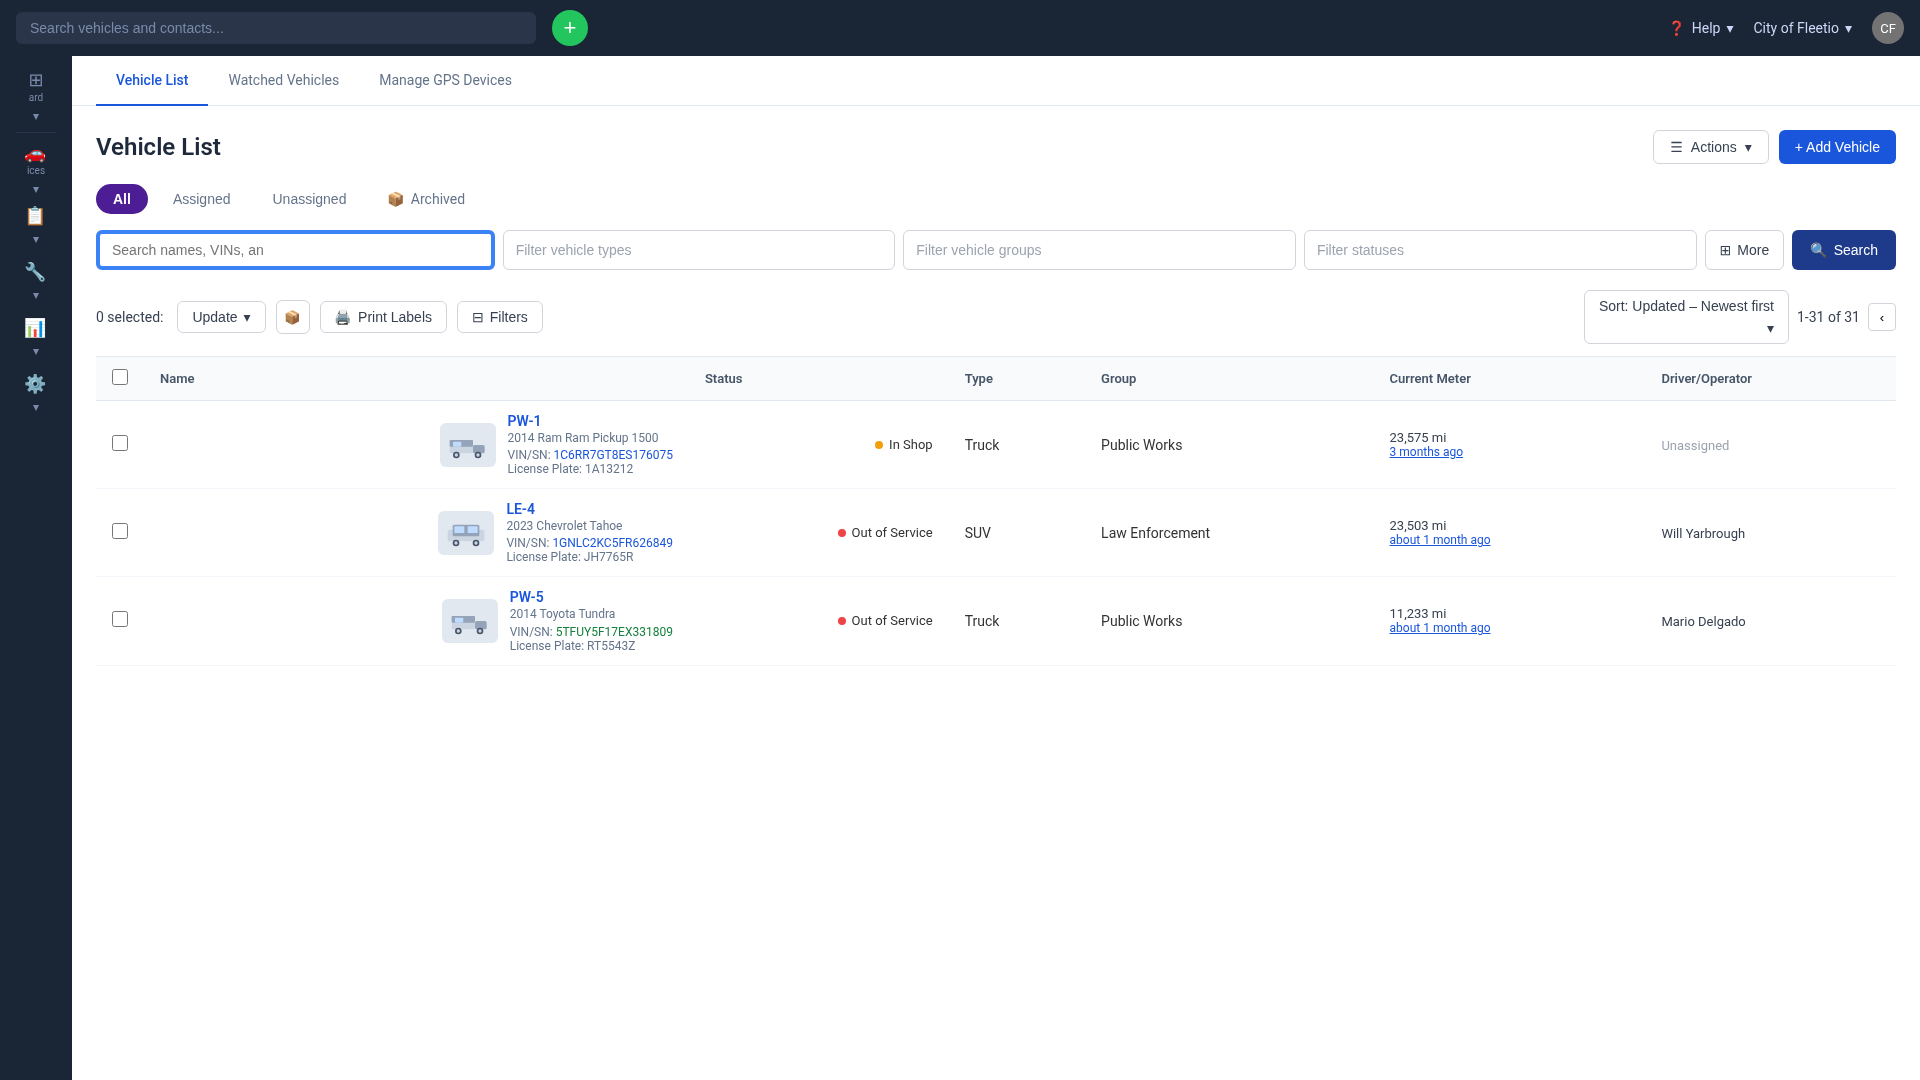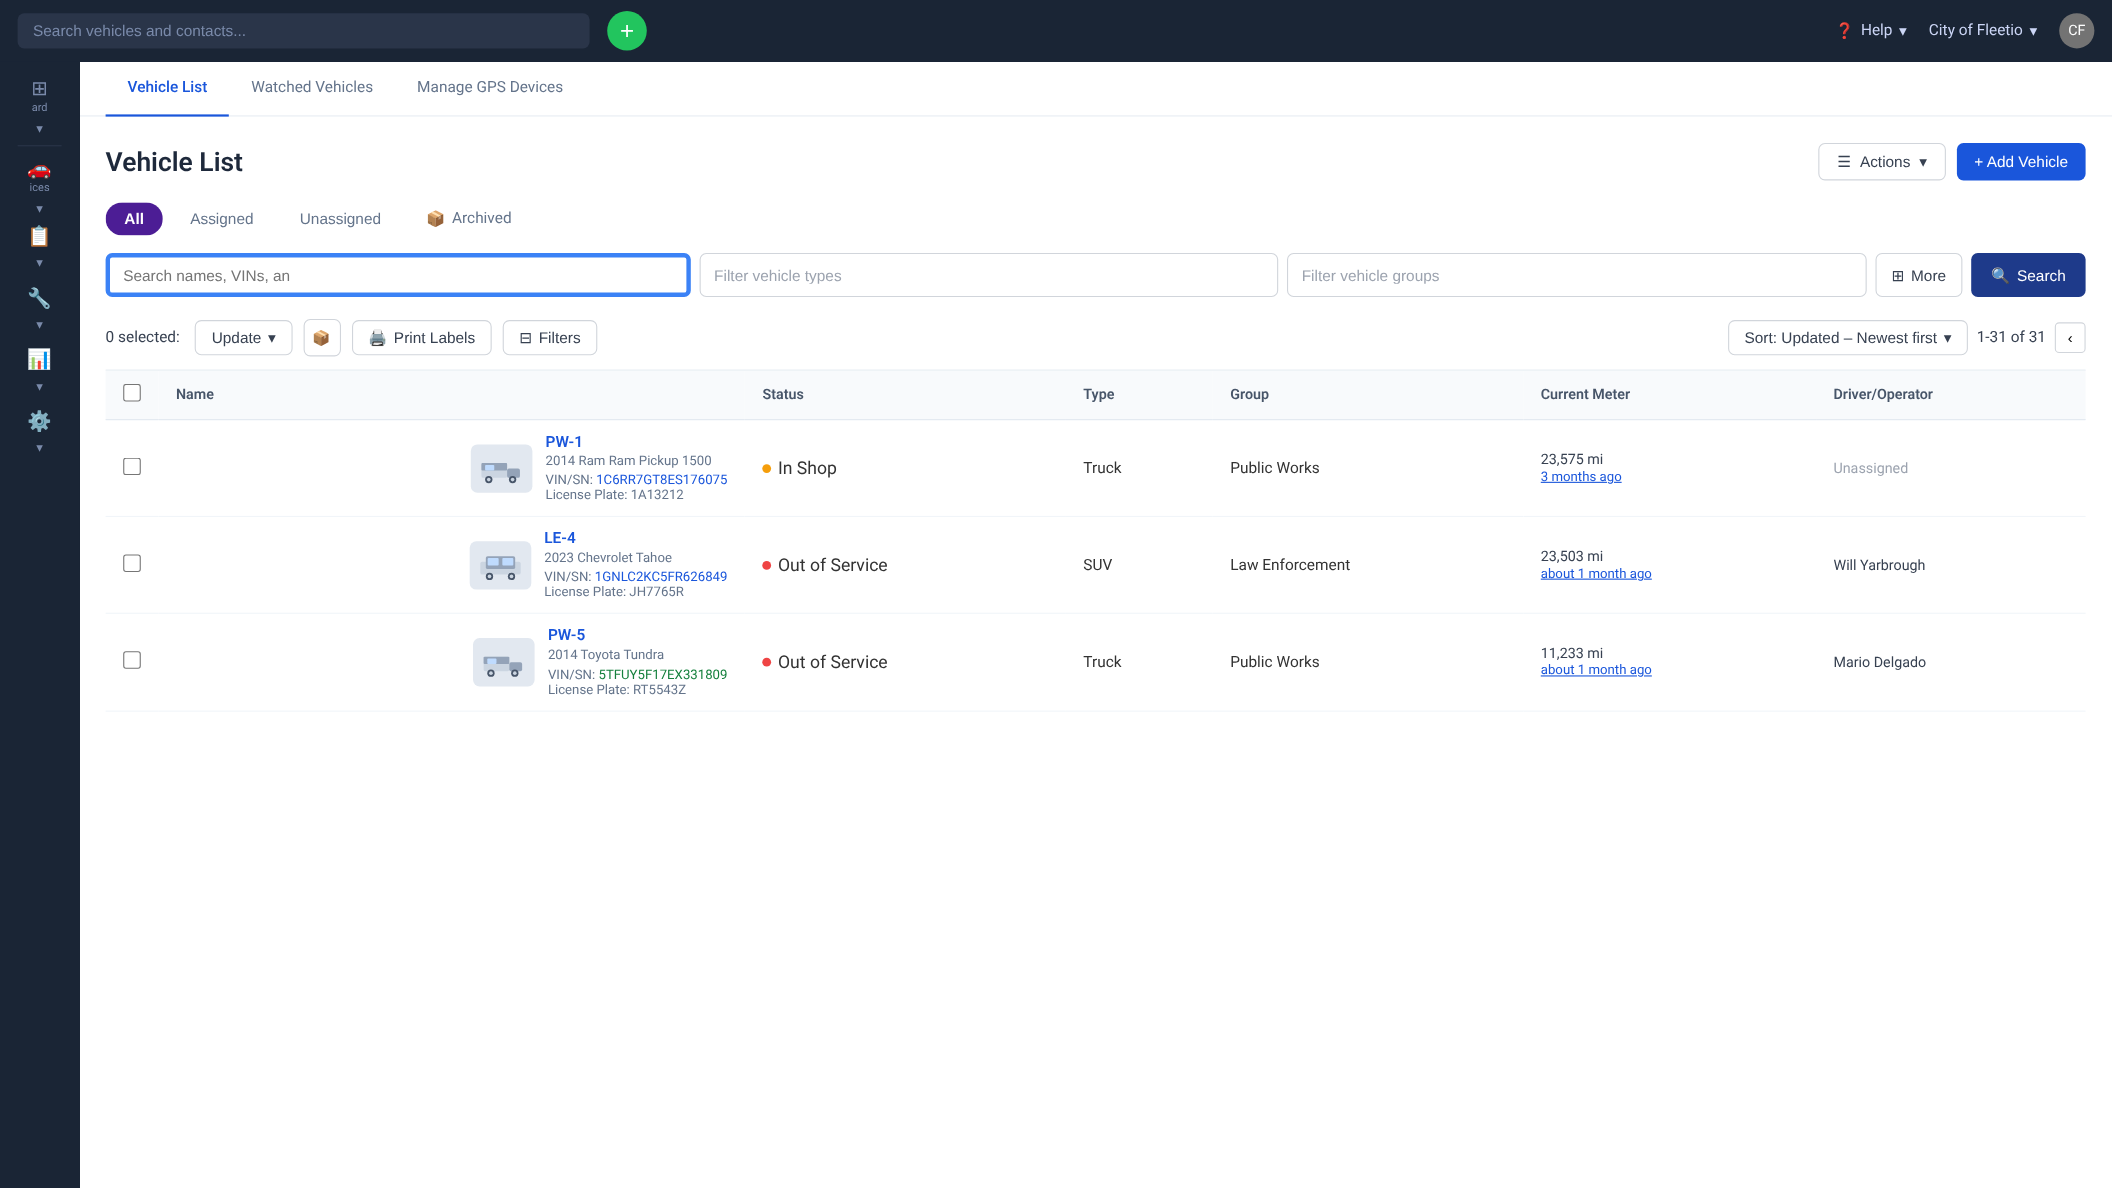--- a/index.html
+++ b/index.html
@@ -98,21 +98,21 @@
       width: 34px; height: 34px; border: 1px solid #d1d5db; border-radius: 6px; background: white; cursor: pointer; display: flex; align-items: center; justify-content: center; color: #374151;
     }
     .btn-print {
       display: flex; align-items: center; gap: 6px; padding: 7px 14px; border: 1px solid #d1d5db; border-radius: 6px; background: white; cursor: pointer; font-size: 14px; color: #374151;
     }
     .btn-filters {
       display: flex; align-items: center; gap: 6px; padding: 7px 14px; border: 1px solid #d1d5db; border-radius: 6px; background: white; cursor: pointer; font-size: 14px; color: #374151;
     }
     .table-right-controls { margin-left: auto; display: flex; align-items: center; gap: 8px; }
     .sort-btn {
-      display: flex; align-items: flex-end; gap: 6px; padding: 7px 14px; border: 1px solid #d1d5db; border-radius: 6px; background: white; cursor: pointer; font-size: 14px; color: #374151;
+      display: flex; align-items: flex-end; gap: 6px; padding: 7px 14px; border: 1px solid #d1d5db; border-radius: 6px; background: white; cursor: pointer; font-size: 14px; color: #374151; flex-direction: column;
     }
     .pagination { font-size: 14px; color: #374151; display: flex; align-items: center; gap: 8px; }
     .pagination-btn { border: 1px solid #d1d5db; background: white; border-radius: 4px; width: 28px; height: 28px; cursor: pointer; display: flex; align-items: center; justify-content: center; }
 
     
     .vehicle-table { width: 100%; border-collapse: collapse; }
     .vehicle-table th {
       text-align: left; padding: 12px 16px; background: #f8fafc; font-size: 13px; font-weight: 600; color: #475569; border-bottom: 1px solid #e2e8f0; white-space: nowrap;
     }
     .vehicle-table td { padding: 12px 16px; border-bottom: 1px solid #f1f5f9; vertical-align: middle; }
@@ -121,21 +121,21 @@
     .vehicle-cell { display: flex; align-items: center; gap: 12px; justify-content: flex-end; }
     .vehicle-thumb {
       width: 56px; height: 44px; border-radius: 6px; background: #e2e8f0; overflow: hidden; display: flex; align-items: center; justify-content: center; flex-shrink: 0;
     }
     .vehicle-thumb svg { width: 40px; height: 30px; }
     .vehicle-name { font-weight: 600; color: #1e293b; font-size: 14px; }
     .vehicle-detail { font-size: 12px; color: #64748b; line-height: 1.6; }
     .vehicle-vin { font-size: 12px; color: #64748b; }
     .vehicle-vin span { color: #1a56db; }
 
-    .status-badge { display: flex; align-items: center; gap: 6px; font-size: 16px; }
+    .status-badge { display: flex; align-items: center; gap: 6px; font-size: 13px; justify-content: flex-end; }
     .status-dot { width: 8px; height: 8px; border-radius: 50%; flex-shrink: 0; }
     .status-in-shop { background: #f59e0b; }
     .status-out-of-service { background: #ef4444; }
 
     .meter-value { font-size: 13px; color: #374151; }
     .meter-updated { font-size: 12px; color: #1a56db; cursor: pointer; text-decoration: underline; }
 
     .driver-name { font-size: 13px; color: #374151; }
     .driver-unassigned { font-size: 13px; color: #9ca3af; }
 
@@ -226,20 +226,21 @@
       <div class="filter-tab-archived">
         <span>📦</span>
         <span>Archived</span>
       </div>
     </div>
 
     <div class="search-bar">
       <input class="search-input" type="text" placeholder="Search names, VINs, an" style="">
       <input class="filter-input" type="text" placeholder="Filter vehicle types" style="">
       <input class="filter-input" type="text" placeholder="Filter vehicle groups" style="">
+      <input class="filter-input" type="text" placeholder="Filter statuses" style="">
       <button class="btn-more">
         <span>⊞</span>
         <span>More</span>
       </button>
       <button class="btn-search">
         <span>🔍</span>
         <span>Search</span>
       </button>
     </div>
 

